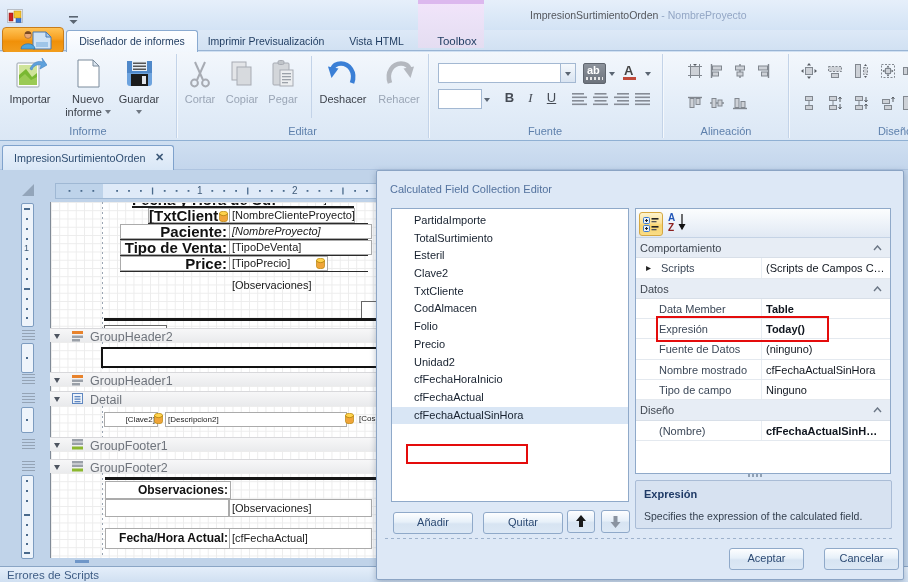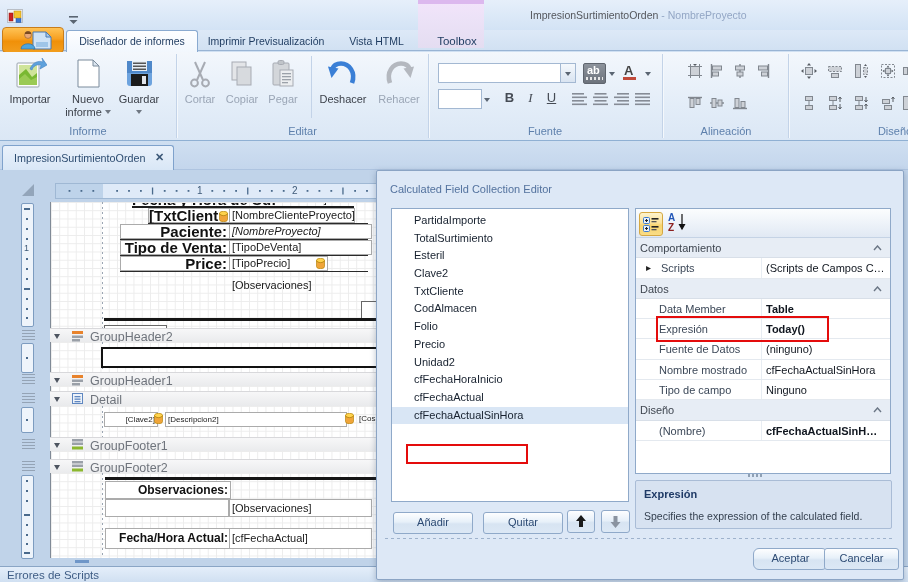--- a/index.html
+++ b/index.html
@@ -722,16 +722,16 @@
     </div>
     <div class="abs redbox" style="left:279px;top:145px;width:173px;height:26px;"></div>
     <div class="abs" style="left:371px;top:303px;width:15px;height:3px;
          background:repeating-linear-gradient(90deg,#8fa0b4 0 2px,transparent 2px 4px);"></div>
     <div class="abs" id="descpanel">
       <div style="position:absolute;left:8px;top:7px;font-size:11px;font-weight:bold;color:#1f3a66;">Expresión</div>
       <div style="position:absolute;left:8px;top:29px;font-size:10.5px;white-space:nowrap;color:#333f4e;">Specifies the expression of the calculated field.</div>
     </div>
     <div class="abs" style="left:8px;top:367px;width:510px;height:1px;
          background:repeating-linear-gradient(90deg,#9eb2cc 0 3px,transparent 3px 6px);"></div>
-    <div class="abs dbtn" style="left:376px;top:377px;width:73px;border-radius:6px;">Aceptar</div>
+    <div class="abs dbtn" style="left:352px;top:377px;width:73px;">Aceptar</div>
     <div class="abs dbtn" style="left:447px;top:377px;width:73px;">Cancelar</div>
   </div>
 </div>
 
 </body></html>

